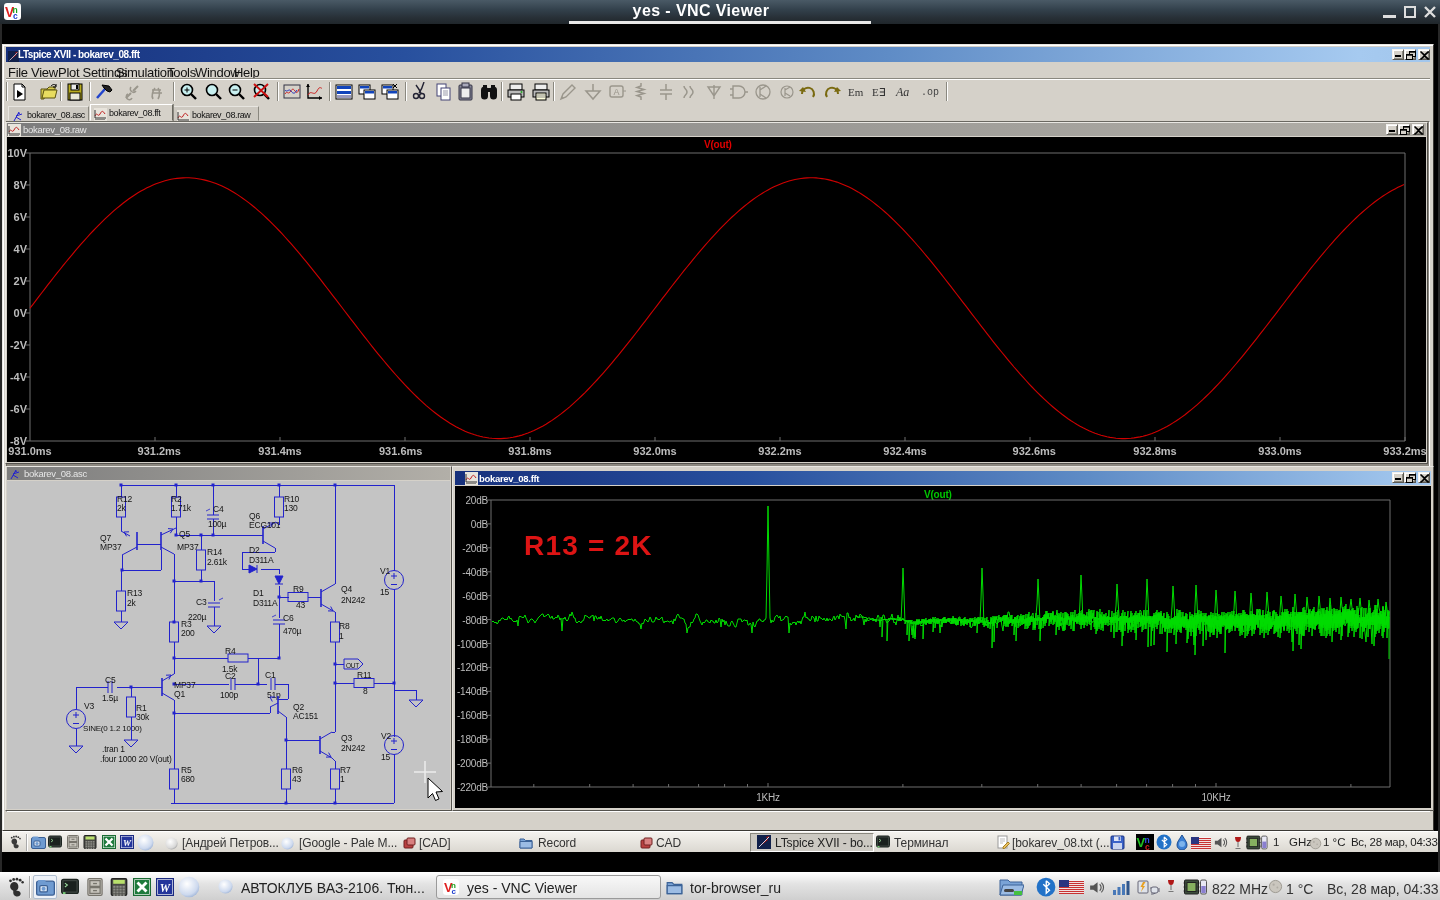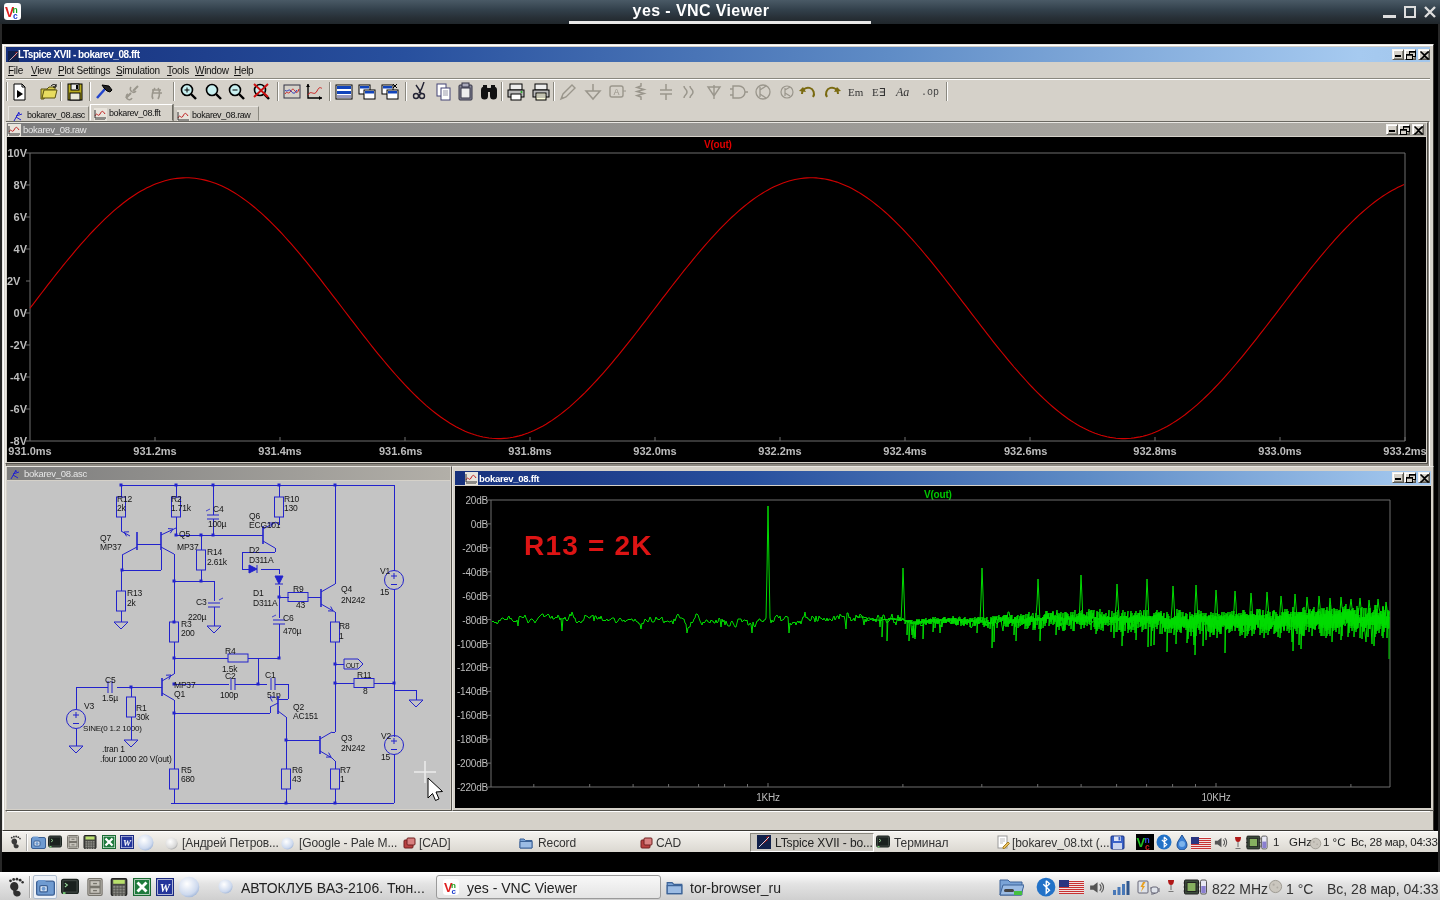--- a/index.html
+++ b/index.html
@@ -2,21 +2,21 @@
 <html><head><meta charset="utf-8"><style>
 *{margin:0;padding:0;box-sizing:border-box}
 body{width:1440px;height:900px;position:relative;overflow:hidden;background:#000;
   font-family:"Liberation Sans",sans-serif;-webkit-font-smoothing:antialiased}
 .abs{position:absolute}
 div{white-space:nowrap}
 .alab{position:absolute;font-size:11px;font-weight:bold;color:#bcbcbc;line-height:11px;white-space:nowrap}
 .flab{position:absolute;font-size:10px;font-weight:normal;color:#bcbcbc;line-height:11px;white-space:nowrap;letter-spacing:-0.2px}
 .wbtn{position:absolute;width:12px;height:11px;background:#d5d1c9;border:1px solid;
   border-color:#f4f2ee #5a5852 #5a5852 #f4f2ee;box-shadow:inset 1px 1px 0 #fff, inset -1px -1px 0 #8a887f}
-.mitem{position:absolute;top:3px;font-size:10px;letter-spacing:-0.3px;color:#111}
+.mitem{position:absolute;top:3px;font-size:13px;letter-spacing:-0.3px;color:#111}
 .mitem u{text-decoration:underline}
 .tbi{position:absolute;top:2px;height:20px}
 .tsep{position:absolute;top:2px;height:19px;width:2px;border-left:1px solid #8a887f;border-right:1px solid #fff}
 .tt{position:absolute;font-size:12px;letter-spacing:-0.1px;color:#333;white-space:nowrap;top:4px}
 .ht{position:absolute;font-size:14px;color:#222;white-space:nowrap;top:7px}
 </style></head><body>
 <div class="abs" style="left:0;top:0;width:1440px;height:24px;background:linear-gradient(180deg,#4a5a66 0%,#33414c 40%,#272f36 75%,#20262b 100%)">
     <div class="abs" style="left:4px;top:3px"><svg width="17" height="17" viewBox="0 0 16 16">
         <rect width="16" height="16" rx="3" fill="#fff"></rect>
         <text x="1" y="13" font-size="13" font-weight="bold" fill="#e02020" font-family="Liberation Sans">V</text>
@@ -327,35 +327,35 @@
               <path d="M1283 437V441"></path>
               <path d="M1408 437V441"></path>
             </g>
             <path d="M33,308.2 L36,304.3 L39,300.3 L42,296.4 L45,292.5 L48,288.6 L51,284.7 L54,280.9 L57,277.0 L60,273.2 L63,269.5 L66,265.7 L69,262.0 L72,258.4 L75,254.8 L78,251.2 L81,247.7 L84,244.2 L87,240.8 L90,237.5 L93,234.2 L96,231.0 L99,227.9 L102,224.8 L105,221.8 L108,218.9 L111,216.1 L114,213.4 L117,210.7 L120,208.1 L123,205.7 L126,203.3 L129,201.0 L132,198.8 L135,196.7 L138,194.7 L141,192.8 L144,191.1 L147,189.4 L150,187.8 L153,186.4 L156,185.0 L159,183.8 L162,182.7 L165,181.7 L168,180.8 L171,180.0 L174,179.3 L177,178.8 L180,178.4 L183,178.1 L186,177.9 L189,177.8 L192,177.8 L195,178.0 L198,178.3 L201,178.7 L204,179.2 L207,179.9 L210,180.6 L213,181.5 L216,182.5 L219,183.6 L222,184.8 L225,186.1 L228,187.6 L231,189.1 L234,190.8 L237,192.5 L240,194.4 L243,196.4 L246,198.5 L249,200.6 L252,202.9 L255,205.3 L258,207.7 L261,210.3 L264,212.9 L267,215.6 L270,218.5 L273,221.4 L276,224.3 L279,227.4 L282,230.5 L285,233.7 L288,237.0 L291,240.3 L294,243.7 L297,247.1 L300,250.6 L303,254.2 L306,257.8 L309,261.4 L312,265.1 L315,268.8 L318,272.6 L321,276.4 L324,280.2 L327,284.1 L330,288.0 L333,291.9 L336,295.8 L339,299.7 L342,303.6 L345,307.5 L348,311.5 L351,315.4 L354,319.3 L357,323.2 L360,327.1 L363,331.0 L366,334.9 L369,338.7 L372,342.5 L375,346.3 L378,350.1 L381,353.8 L384,357.4 L387,361.0 L390,364.6 L393,368.1 L396,371.6 L399,375.0 L402,378.3 L405,381.6 L408,384.8 L411,388.0 L414,391.1 L417,394.1 L420,397.0 L423,399.8 L426,402.6 L429,405.3 L432,407.8 L435,410.3 L438,412.7 L441,415.0 L444,417.2 L447,419.3 L450,421.3 L453,423.3 L456,425.0 L459,426.7 L462,428.3 L465,429.8 L468,431.2 L471,432.4 L474,433.6 L477,434.6 L480,435.5 L483,436.3 L486,437.0 L489,437.5 L492,438.0 L495,438.3 L498,438.5 L501,438.6 L504,438.6 L507,438.4 L510,438.2 L513,437.8 L516,437.3 L519,436.6 L522,435.9 L525,435.1 L528,434.1 L531,433.0 L534,431.8 L537,430.5 L540,429.1 L543,427.5 L546,425.9 L549,424.2 L552,422.3 L555,420.4 L558,418.3 L561,416.1 L564,413.9 L567,411.5 L570,409.1 L573,406.6 L576,403.9 L579,401.2 L582,398.4 L585,395.5 L588,392.6 L591,389.5 L594,386.4 L597,383.2 L600,380.0 L603,376.7 L606,373.3 L609,369.9 L612,366.4 L615,362.8 L618,359.2 L621,355.6 L624,351.9 L627,348.2 L630,344.4 L633,340.6 L636,336.8 L639,333.0 L642,329.1 L645,325.2 L648,321.3 L651,317.4 L654,313.4 L657,309.5 L660,305.6 L663,301.6 L666,297.7 L669,293.8 L672,289.9 L675,286.0 L678,282.2 L681,278.3 L684,274.5 L687,270.7 L690,267.0 L693,263.3 L696,259.6 L699,256.0 L702,252.4 L705,248.9 L708,245.4 L711,242.0 L714,238.6 L717,235.3 L720,232.1 L723,228.9 L726,225.8 L729,222.8 L732,219.9 L735,217.0 L738,214.3 L741,211.6 L744,209.0 L747,206.5 L750,204.1 L753,201.7 L756,199.5 L759,197.4 L762,195.4 L765,193.5 L768,191.6 L771,189.9 L774,188.3 L777,186.8 L780,185.5 L783,184.2 L786,183.0 L789,182.0 L792,181.0 L795,180.2 L798,179.5 L801,179.0 L804,178.5 L807,178.1 L810,177.9 L813,177.8 L816,177.8 L819,177.9 L822,178.2 L825,178.6 L828,179.0 L831,179.6 L834,180.4 L837,181.2 L840,182.1 L843,183.2 L846,184.4 L849,185.7 L852,187.1 L855,188.6 L858,190.2 L861,191.9 L864,193.8 L867,195.7 L870,197.7 L873,199.9 L876,202.1 L879,204.5 L882,206.9 L885,209.4 L888,212.0 L891,214.7 L894,217.5 L897,220.4 L900,223.3 L903,226.3 L906,229.4 L909,232.6 L912,235.9 L915,239.2 L918,242.5 L921,246.0 L924,249.4 L927,253.0 L930,256.6 L933,260.2 L936,263.9 L939,267.6 L942,271.3 L945,275.1 L948,279.0 L951,282.8 L954,286.7 L957,290.6 L960,294.5 L963,298.4 L966,302.3 L969,306.2 L972,310.2 L975,314.1 L978,318.0 L981,321.9 L984,325.8 L987,329.7 L990,333.6 L993,337.4 L996,341.3 L999,345.1 L1002,348.8 L1005,352.5 L1008,356.2 L1011,359.8 L1014,363.4 L1017,367.0 L1020,370.4 L1023,373.9 L1026,377.2 L1029,380.5 L1032,383.8 L1035,387.0 L1038,390.1 L1041,393.1 L1044,396.0 L1047,398.9 L1050,401.7 L1053,404.4 L1056,407.0 L1059,409.5 L1062,411.9 L1065,414.3 L1068,416.5 L1071,418.7 L1074,420.7 L1077,422.6 L1080,424.5 L1083,426.2 L1086,427.8 L1089,429.3 L1092,430.7 L1095,432.0 L1098,433.2 L1101,434.3 L1104,435.2 L1107,436.0 L1110,436.8 L1113,437.4 L1116,437.8 L1119,438.2 L1122,438.5 L1125,438.6 L1128,438.6 L1131,438.5 L1134,438.3 L1137,437.9 L1140,437.4 L1143,436.9 L1146,436.2 L1149,435.4 L1152,434.4 L1155,433.4 L1158,432.2 L1161,430.9 L1164,429.6 L1167,428.1 L1170,426.5 L1173,424.8 L1176,422.9 L1179,421.0 L1182,419.0 L1185,416.9 L1188,414.7 L1191,412.3 L1194,409.9 L1197,407.4 L1200,404.8 L1203,402.1 L1206,399.4 L1209,396.5 L1212,393.6 L1215,390.6 L1218,387.5 L1221,384.3 L1224,381.1 L1227,377.8 L1230,374.4 L1233,371.0 L1236,367.5 L1239,364.0 L1242,360.4 L1245,356.8 L1248,353.1 L1251,349.4 L1254,345.7 L1257,341.9 L1260,338.1 L1263,334.2 L1266,330.4 L1269,326.5 L1272,322.6 L1275,318.7 L1278,314.8 L1281,310.8 L1284,306.9 L1287,303.0 L1290,299.0 L1293,295.1 L1296,291.2 L1299,287.3 L1302,283.4 L1305,279.6 L1308,275.8 L1311,272.0 L1314,268.2 L1317,264.5 L1320,260.8 L1323,257.2 L1326,253.6 L1329,250.0 L1332,246.5 L1335,243.1 L1338,239.7 L1341,236.4 L1344,233.2 L1347,230.0 L1350,226.9 L1353,223.8 L1356,220.9 L1359,218.0 L1362,215.2 L1365,212.5 L1368,209.8 L1371,207.3 L1374,204.9 L1377,202.5 L1380,200.3 L1383,198.1 L1386,196.0 L1389,194.1 L1392,192.2 L1395,190.5 L1398,188.9 L1401,187.3 L1404,185.9 L1407,184.6" stroke="#cf0000" fill="none" stroke-width="1.1"></path>
           </g>
         </svg>
         <div class="alab" style="left:0px;top:11px;width:20px;text-align:right">10V</div>
         <div class="alab" style="left:0px;top:43px;width:20px;text-align:right">8V</div>
         <div class="alab" style="left:0px;top:75px;width:20px;text-align:right">6V</div>
         <div class="alab" style="left:0px;top:107px;width:20px;text-align:right">4V</div>
-        <div class="alab" style="left:0px;top:139px;width:20px;text-align:left">2V</div>
+        <div class="alab" style="left:0px;top:139px;width:20px;text-align:right">2V</div>
         <div class="alab" style="left:0px;top:171px;width:20px;text-align:right">0V</div>
         <div class="alab" style="left:0px;top:203px;width:20px;text-align:right">-2V</div>
         <div class="alab" style="left:0px;top:235px;width:20px;text-align:right">-4V</div>
         <div class="alab" style="left:0px;top:267px;width:20px;text-align:right">-6V</div>
         <div class="alab" style="left:0px;top:299px;width:20px;text-align:right">-8V</div>
         <div class="alab" style="left:-3px;top:309px;width:52px;text-align:center">931.0ms</div>
-        <div class="alab" style="left:122px;top:309px;width:52px;text-align:center">931.2ms</div>
+        <div class="alab" style="left:122px;top:309px;width:52px;text-align:right">931.2ms</div>
         <div class="alab" style="left:247px;top:309px;width:52px;text-align:center">931.4ms</div>
         <div class="alab" style="left:372px;top:309px;width:52px;">931.6ms</div>
         <div class="alab" style="left:497px;top:309px;width:52px;text-align:center">931.8ms</div>
         <div class="alab" style="left:622px;top:309px;width:52px;text-align:center">932.0ms</div>
         <div class="alab" style="left:747px;top:309px;width:52px;text-align:center">932.2ms</div>
         <div class="alab" style="left:872px;top:309px;width:52px;text-align:center">932.4ms</div>
-        <div class="alab" style="left:997px;top:309px;width:52px;text-align:left">932.6ms</div>
+        <div class="alab" style="left:997px;top:309px;width:52px;text-align:right">932.6ms</div>
         <div class="alab" style="left:1122px;top:309px;width:52px;text-align:center">932.8ms</div>
         <div class="alab" style="left:1247px;top:309px;width:52px;text-align:center">933.0ms</div>
         <div class="alab" style="left:1372px;top:309px;width:52px;text-align:center">933.2ms</div>
       </div>
     </div>
     <div class="abs" style="left:2px;top:421px;width:447px;height:345px;background:#d5d1c9;border:1px solid;border-color:#e9e7e2 #55534e #55534e #e9e7e2">
       <div class="abs" style="left:1px;top:0;right:1px;height:13px;background:linear-gradient(90deg,#7d7d7d,#b2afa8)">
         <div class="abs" style="left:2px;top:0"><svg width="13" height="13" viewBox="0 0 13 13">
             <path d="M2 11L7 2m-3 4l6-2m-6 3l5 3" stroke="#2020d0" fill="none"></path>
             <path d="M7 2l1 2-2 0z" fill="#2020d0"></path>

